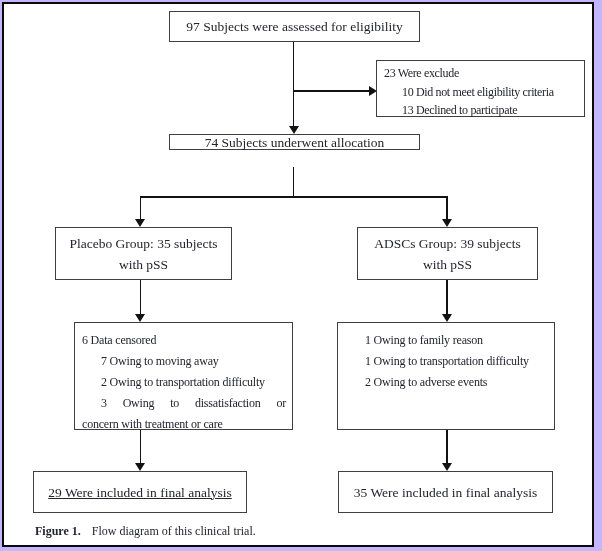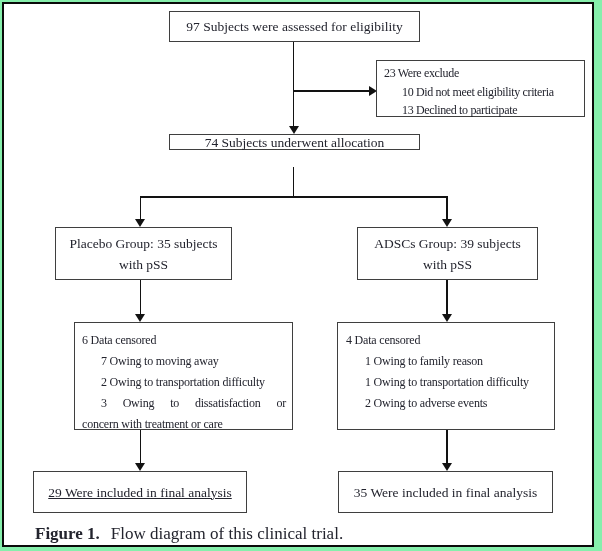--- a/index.html
+++ b/index.html
@@ -1,19 +1,19 @@
 <!DOCTYPE html>
 <html><head>
 <meta charset="utf-8">
 <style>
   html,body{margin:0;padding:0;background:#fff;}
   #canvas{
     position:relative;
     width:602px;height:551px;
-    background:#86efac;
+    background:#c4b5fd;
     font-family:"Liberation Serif", serif;
     color:#23242e;
     overflow:hidden;
   }
   .frame{
     position:absolute;left:2px;top:2px;width:592px;height:545px;
     border:2px solid #0a0a0a;box-sizing:border-box;background:#fff;
   }
   .box{
     position:absolute;box-sizing:border-box;
@@ -31,21 +31,21 @@
   .excl{font-size:12px;line-height:18.5px;letter-spacing:-0.35px;padding:3px 5px 0 7px;}
   .excl .line{padding-left:18px;white-space:nowrap;}
   .vline{position:absolute;width:1.6px;background:#121212;}
   .hline{position:absolute;height:1.6px;background:#121212;}
   .ah-down{position:absolute;width:0;height:0;
     border-left:5px solid transparent;border-right:5px solid transparent;
     border-top:8px solid #121212;}
   .ah-right{position:absolute;width:0;height:0;
     border-top:5px solid transparent;border-bottom:5px solid transparent;
     border-left:8px solid #121212;}
-  .caption{position:absolute;left:35px;top:524px;font-size:17px;white-space:nowrap;}
+  .caption{position:absolute;left:35px;top:524px;font-size:12px;white-space:nowrap;}
   .caption .lbl{font-weight:bold;margin-right:11px;}
 </style>
 </head>
 <body>
 
 <div id="canvas">
   <div class="frame"></div>
 
   <div class="box center" style="left:169px;top:11px;width:251px;height:31px;">
     <span>97 Subjects were assessed for eligibility</span>
@@ -89,21 +89,20 @@
   <div class="ah-down" style="left:442px;top:314px;"></div>
 
   <div class="box listbox" style="left:31px;top:322px;width:219px;height:108px;padding:7px 6px 0 7px;margin-left:43px;">
     <div class="title">6 Data censored</div>
     <div class="line">7 Owing to moving away</div>
     <div class="line">2 Owing to transportation difficulty</div>
     <div class="line wrapstart">3 Owing to dissatisfaction or</div>
     <div class="line cont">concern with treatment or care</div>
   </div>
   <div class="box listbox" style="left:337px;top:322px;width:218px;height:108px;padding:7px 6px 0 8px;">
-    <div class="title">4 Data censored</div>
     <div class="line">1 Owing to family reason</div>
     <div class="line">1 Owing to transportation difficulty</div>
     <div class="line">2 Owing to adverse events</div>
   </div>
 
   <div class="vline" style="left:139.6px;top:430px;height:33px;"></div>
   <div class="ah-down" style="left:135.4px;top:463px;"></div>
   <div class="vline" style="left:446.2px;top:430px;height:33px;"></div>
   <div class="ah-down" style="left:442px;top:463px;"></div>
 

